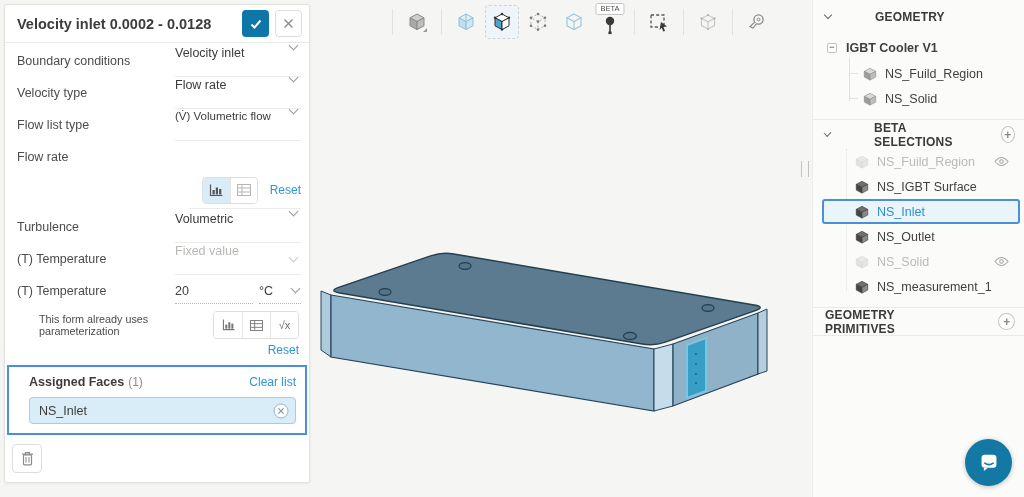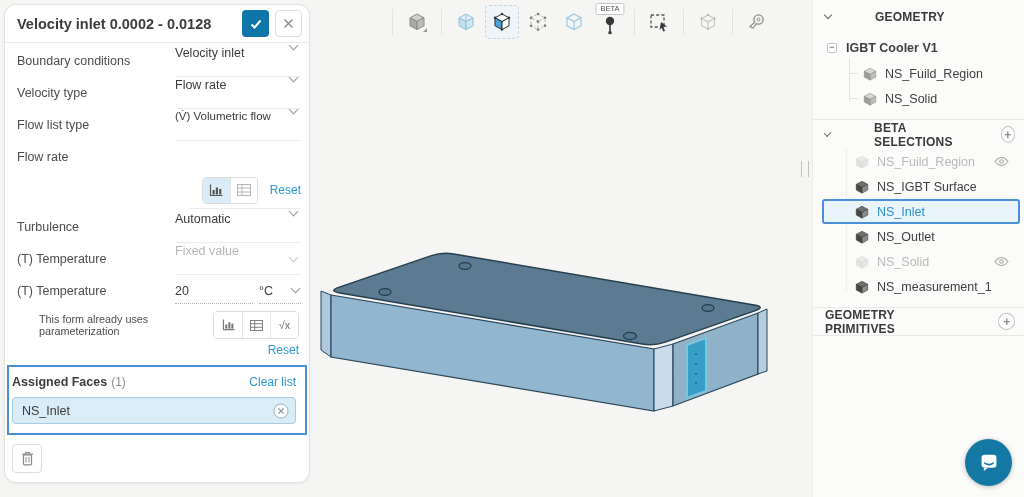--- a/index.html
+++ b/index.html
@@ -6,21 +6,21 @@
   html,body { width:1024px; height:497px; overflow:hidden; }
   body { font-family:"Liberation Sans", sans-serif; background:#f5f5f3; position:relative; }
 
   
   .chev { width:7px; height:7px; border-right:1.4px solid #999; border-bottom:1.4px solid #999;
           transform:rotate(45deg); display:inline-block; margin-top:-4px; }
   .link { color:#2e95d3; font-size:12px; cursor:pointer; }
 
   
   .left-panel { position:absolute; left:4px; top:4px; width:306px; background:#fff;
-                border:1px solid #e2e2df; border-radius:12px; z-index:6;
+                border:1px solid #e2e2df; border-radius:2px; z-index:6;
                 box-shadow:0 1px 3px rgba(0,0,0,0.06); }
   .lp-header { display:flex; align-items:center; height:38px; padding:0 7px 0 12px;
                border-bottom:1px solid #e9e9e7; }
   .lp-title { font-size:14.5px; font-weight:700; color:#3c3c3c; }
   .btn-check { width:27px; height:27px; background:#0e76a8; border-radius:4px; margin-left:auto;
                display:flex; align-items:center; justify-content:center; cursor:pointer; }
   .btn-close { width:27px; height:27px; background:#fff; border:1px solid #ddd; border-radius:4px;
                margin-left:6px; display:flex; align-items:center; justify-content:center; cursor:pointer; }
   .fields { padding:2px 8px 0 12px; }
   .frow { display:flex; align-items:center; min-height:32px; }
@@ -45,21 +45,21 @@
   .unit-box { width:42px; margin-left:6px; display:flex; align-items:center; height:26px;
               border-bottom:1px dotted #b3b3b1; font-size:12.5px; color:#3b3b3b; cursor:pointer; }
   .unit-box .chev { margin-left:auto; margin-right:2px; }
   .note-row { display:flex; align-items:center; min-height:36px; }
   .note-text { font-size:10.8px; color:#4c4c4c; margin-left:22px; flex:1; }
   .mini-group { display:flex; border:1px solid #ddd; border-radius:4px; overflow:hidden; margin-right:2px; }
   .mini-btn { width:28px; height:26px; display:flex; align-items:center; justify-content:center;
               background:#fff; cursor:pointer; font-size:11px; color:#6b6b6b; }
   .mini-btn + .mini-btn { border-left:1px solid #e4e4e2; }
   .reset-row { display:flex; justify-content:flex-end; padding:0 10px 6px 0; }
-  .assigned-box { border:2px solid #4a90d9; margin:2px; padding:8px 9px 9px 3px; }
+  .assigned-box { border:2px solid #4a90d9; margin:2px; padding:8px 9px 9px 20px; }
   .ab-header { display:flex; align-items:baseline; }
   .ab-title { font-size:12.5px; font-weight:700; color:#3c3c3c; }
   .ab-count { font-size:12px; color:#8f8f8d; margin-left:4px; }
   .ab-header .link { margin-left:auto; }
   .chip { margin-top:8px; height:27px; background:#d9edf9; border:1px solid #a6cce6; border-radius:4px;
           display:flex; align-items:center; padding:0 6px 0 9px; font-size:12.5px; color:#3b3b3b; cursor:pointer; }
   .chip-x { margin-left:auto; cursor:pointer; display:flex; }
   .trash-row { padding:7px 0 9px 7px; }
   .trash-btn { width:30px; height:29px; border:1px solid #ddd; border-radius:4px; background:#fff;
                display:flex; align-items:center; justify-content:center; cursor:pointer; }
@@ -310,21 +310,21 @@
             <line x1="5" y1="0.5" x2="5" y2="11.5" stroke="#b5b5b3"></line>
           </svg>
         </div>
       </div>
       <span class="link">Reset</span>
     </div>
     <div class="vunderline" style="margin-left:172px;margin-bottom:2px;margin-top:-4px;"></div>
     <div class="frow">
       <span class="flabel">Turbulence</span>
       <div class="fvalue">
-        <span>Automatic</span>
+        <span>Volumetric</span>
         <i class="chev"></i>
       </div>
     </div>
     <div class="frow">
       <span class="flabel">(T) Temperature</span>
       <div class="fvalue disabled">
         <span>Fixed value</span>
         <i class="chev"></i>
       </div>
     </div>

